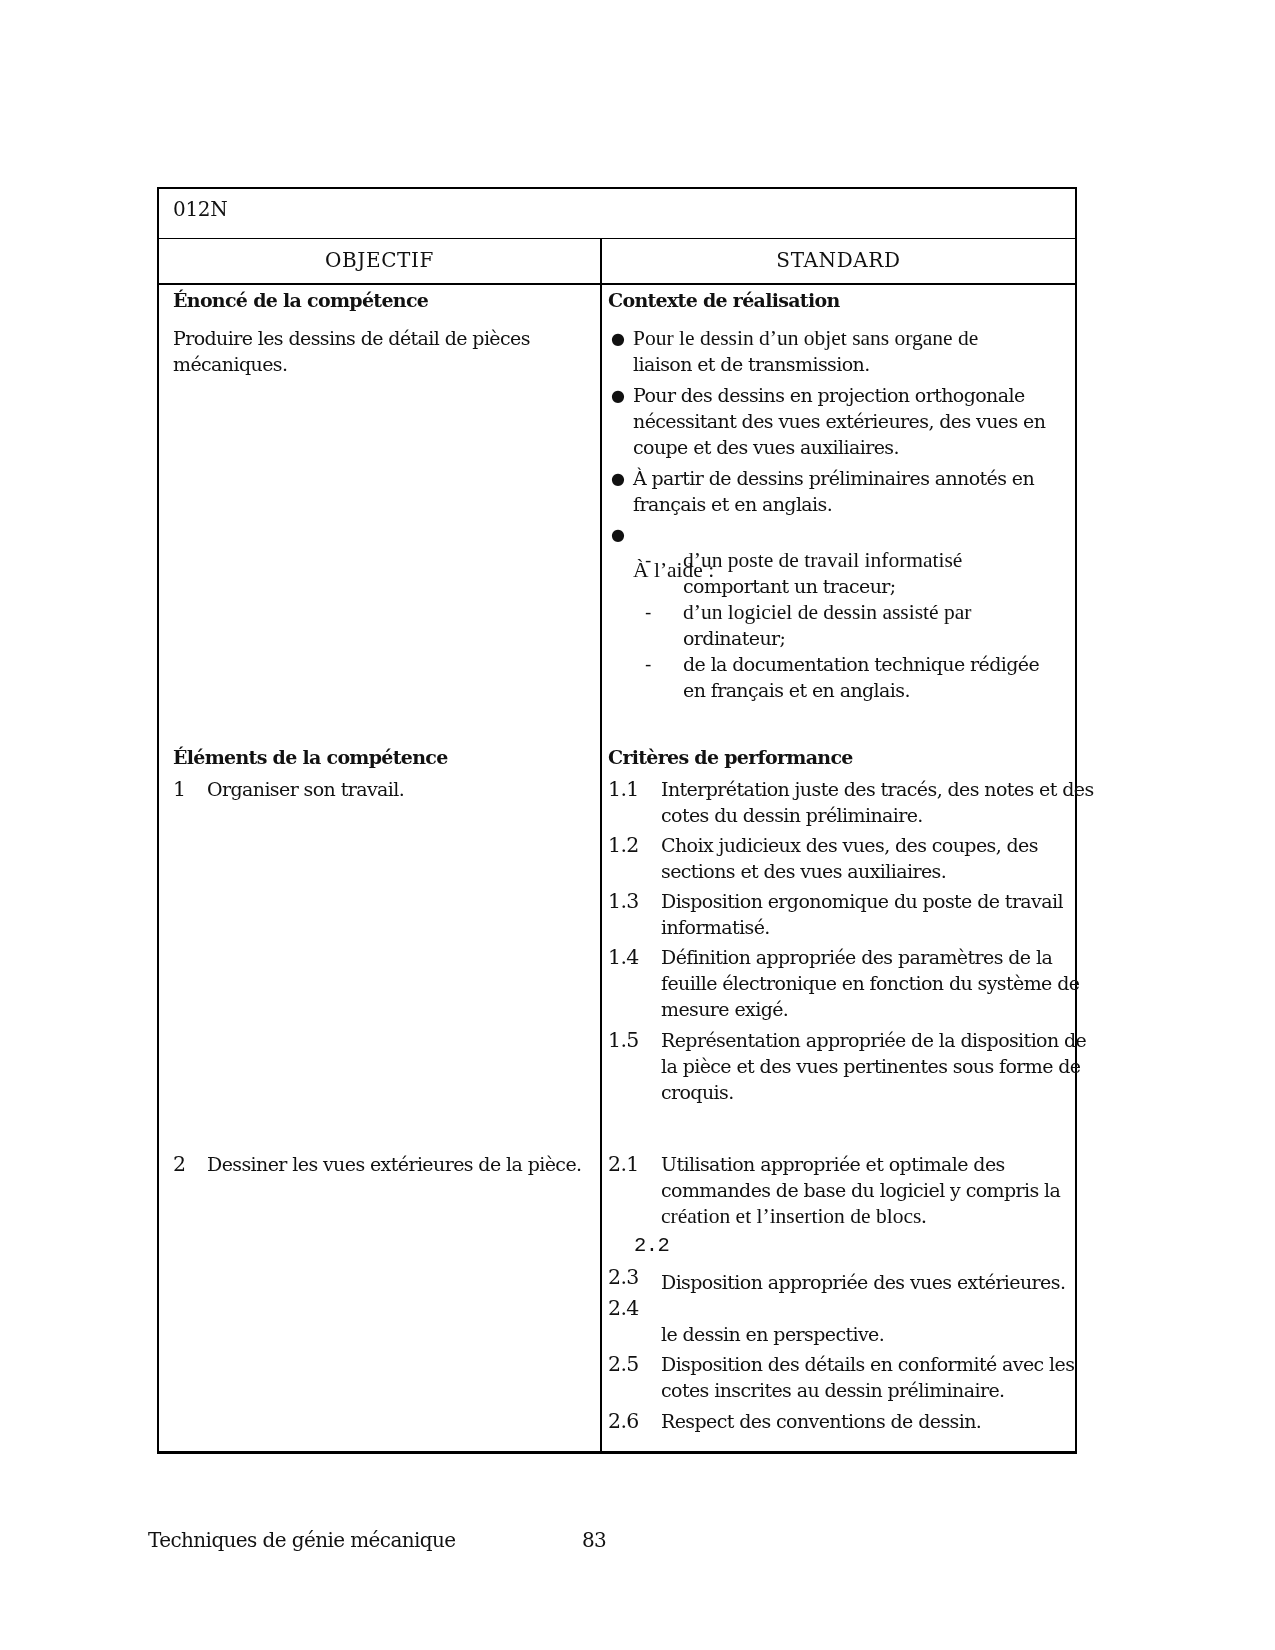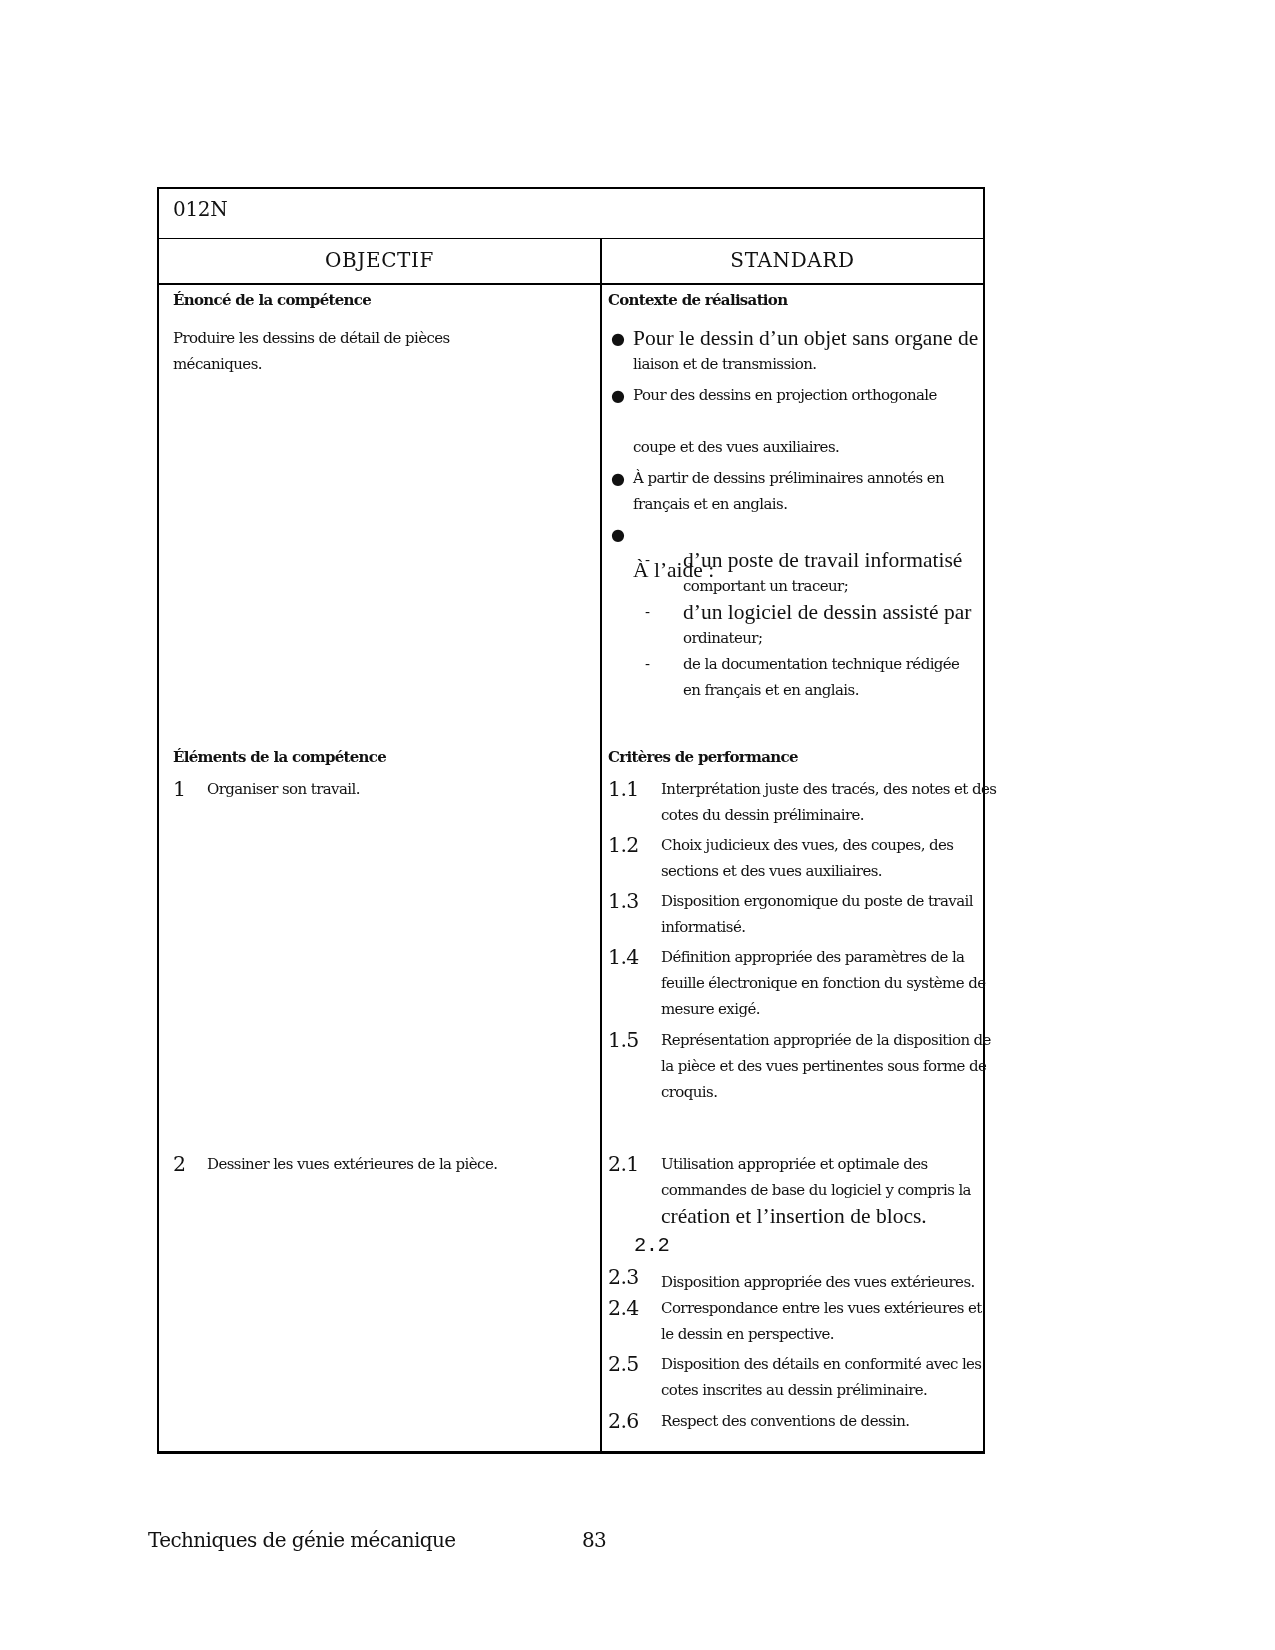--- a/index.html
+++ b/index.html
@@ -1,27 +1,27 @@
 <!DOCTYPE html>
 <html><head>
 <meta charset="utf-8">
 <style>
   html, body { margin:0; padding:0; background:#ffffff; }
   body { width:1275px; height:1650px; position:relative; overflow:hidden;
          font-family:"DejaVu Serif", "Liberation Serif", serif; color:#111; }
-  .table { position:absolute; left:157px; top:187px; width:828px; height:1267px;
+  .table { position:absolute; left:157px; top:187px; width:920px; height:1267px;
            border:2px solid #000; border-bottom-width:3px; border-right-width:2.5px; box-sizing:border-box; }
   .code-row { position:absolute; left:0; top:0; right:0; height:49px; border-bottom:1.5px solid #000; }
   .code { position:absolute; left:14px; top:8px; font-size:20px; letter-spacing:-0.3px; }
   .head-row { position:absolute; left:0; top:49px; right:0; height:45px; border-bottom:2.5px solid #000; }
   .head { position:absolute; top:10px; font-size:20px; letter-spacing:0.6px; }
   .head.obj { left:0; width:441px; text-align:center; }
   .head.std { left:443px; right:0; text-align:center; }
   .divider { position:absolute; left:441px; top:49px; width:2px; height:1215px; background:#000; }
-  .t { position:absolute; font-size:15px; line-height:26px; white-space:nowrap; letter-spacing:-0.6px; }
+  .t { position:absolute; font-size:19px; line-height:26px; white-space:nowrap; letter-spacing:-0.6px; }
   .b { font-weight:bold; letter-spacing:-0.7px; }
   .tm { font-family:"Liberation Serif", serif; font-size:21.5px; letter-spacing:0; }
   .num { position:absolute; font-size:20.5px; line-height:26px; letter-spacing:-0.6px; }
   .bullet { position:absolute; font-size:16px; }
   .footer { position:absolute; top:1528px; font-size:20px; letter-spacing:-0.6px; white-space:nowrap; }
 </style>
 </head>
 <body>
 
 <div class="table">
@@ -45,20 +45,21 @@
   <span class="t" style="left:48px;top:962px;">Dessiner les vues extérieures de la pièce.</span>
 
   <span class="t b" style="left:449px;top:98px;">Contexte de réalisation</span>
 
   <span class="bullet" style="left:452px;top:140px;">●</span>
   <span class="t tm" style="left:474px;top:136px;">Pour le dessin d’un objet sans organe de</span>
   <span class="t" style="left:474px;top:162px;">liaison et de transmission.</span>
 
   <span class="bullet" style="left:452px;top:197px;">●</span>
   <span class="t" style="left:474px;top:193px;">Pour des dessins en projection orthogonale</span>
+  <span class="t" style="left:474px;top:219px;">nécessitant des vues extérieures, des vues en</span>
   <span class="t" style="left:474px;top:245px;">coupe et des vues auxiliaires.</span>
 
   <span class="bullet" style="left:452px;top:280px;">●</span>
   <span class="t" style="left:474px;top:276px;">À partir de dessins préliminaires annotés en</span>
   <span class="t" style="left:474px;top:302px;">français et en anglais.</span>
 
   <span class="bullet" style="left:452px;top:336px;">●</span>
   <span class="t tm" style="left:474px;top:332px;margin-top:36px;">À l’aide :</span>
 
   <span class="t" style="left:486px;top:358px;">-</span>
@@ -99,21 +100,20 @@
   <span class="t" style="left:502px;top:962px;">Utilisation appropriée et optimale des</span>
   <span class="t" style="left:502px;top:988px;">commandes de base du logiciel y compris la</span>
   <span class="t tm" style="left:502px;top:1014px;">création et l’insertion de blocs.</span>
 
   <span class="num" style="left:475px;top:1044px;font-family:Liberation Mono, monospace;">2.2</span>
   <span class="t" style="left:502px;top:1044px;margin-top:36px;">Disposition appropriée des vues extérieures.</span>
 
   <span class="num" style="left:449px;top:1075px;">2.3</span>
 
   <span class="num" style="left:449px;top:1106px;">2.4</span>
-  <span class="t" style="left:502px;top:1106px;">Correspondance entre les vues extérieures et</span>
   <span class="t" style="left:502px;top:1132px;">le dessin en perspective.</span>
 
   <span class="num" style="left:449px;top:1162px;">2.5</span>
   <span class="t" style="left:502px;top:1162px;">Disposition des détails en conformité avec les</span>
   <span class="t" style="left:502px;top:1188px;">cotes inscrites au dessin préliminaire.</span>
 
   <span class="num" style="left:449px;top:1219px;">2.6</span>
   <span class="t" style="left:502px;top:1219px;">Respect des conventions de dessin.</span>
 </div>
 

